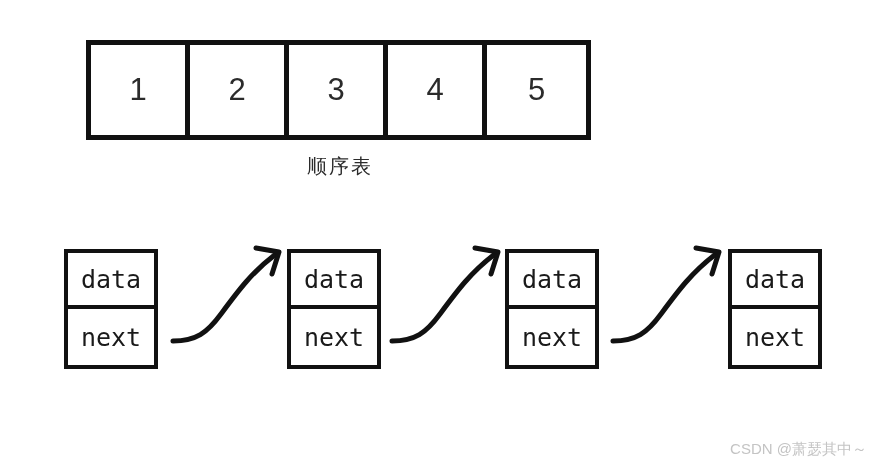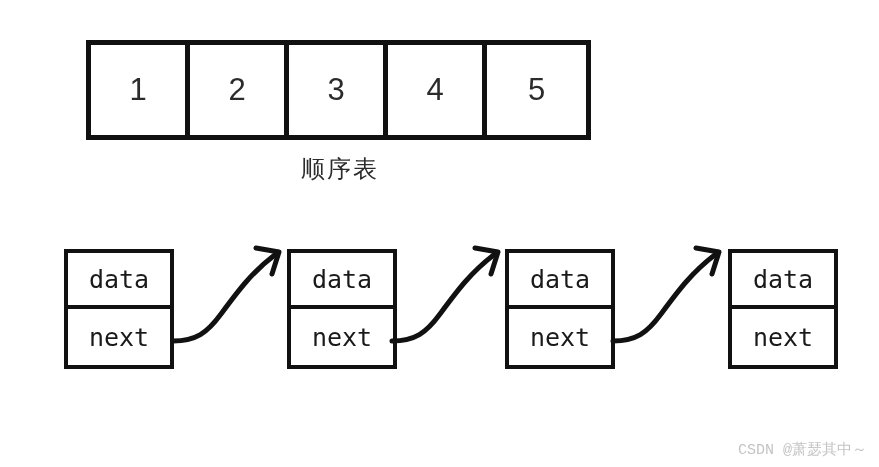--- a/index.html
+++ b/index.html
@@ -45,39 +45,39 @@
   }
   .array-cell:last-child {
     border-right: none;
   }
 
   
   .caption {
     position: absolute;
     width: 240px;
     text-align: center;
-    font-size: 24px;
+    font-size: 20px;
     color: #2b2b2b;
     font-family: "DejaVu Sans", sans-serif;
     letter-spacing: 2px;
   }
   .caption-array {
     left: 220px;
     top: 153px;
   }
   .caption-linked {
     left: 220px;
     top: 389px;
   }
 
   
   .node {
     position: absolute;
     top: 249px;
-    width: 110px;
+    width: 94px;
     height: 120px;
     box-sizing: border-box;
     border: 4px solid #111111;
     background: #ffffff;
     display: flex;
     flex-direction: column;
   }
   .node-field {
     flex: 1 1 50%;
     display: flex;
@@ -108,21 +108,21 @@
     pointer-events: none;
   }
 
   
   .watermark {
     position: absolute;
     right: 12px;
     bottom: 8px;
     font-size: 15px;
     color: #c4c4c4;
-    font-family: Liberation Mono, monospace;
+    font-family: Liberation Sans, sans-serif;
     white-space: nowrap;
   }
 </style>
 </head>
 <body>
 
 <div id="canvas">
 
   <div class="array-row">
     <div class="array-cell">1</div>

